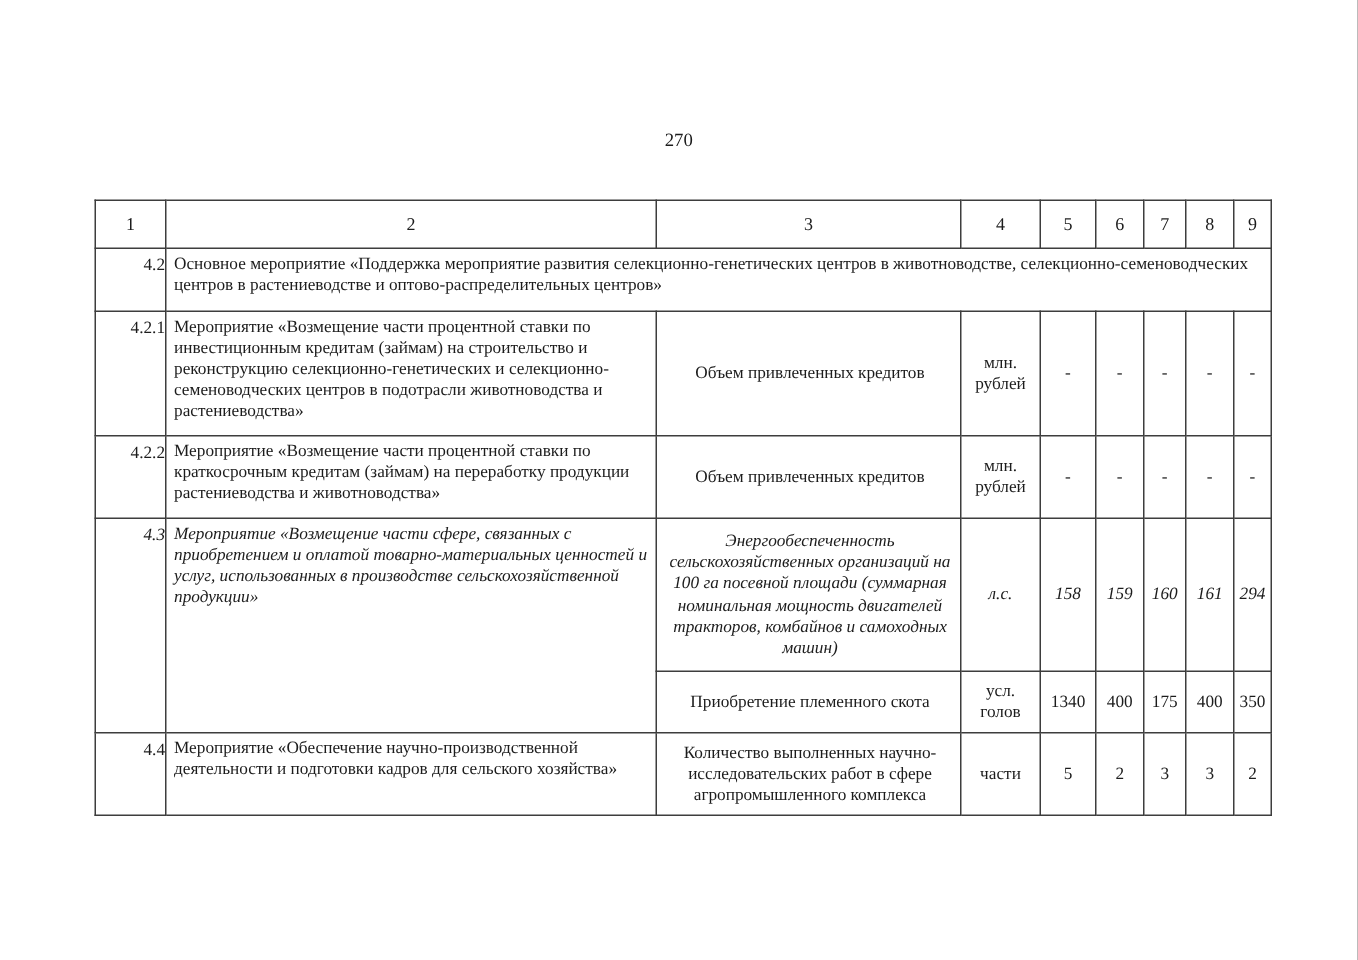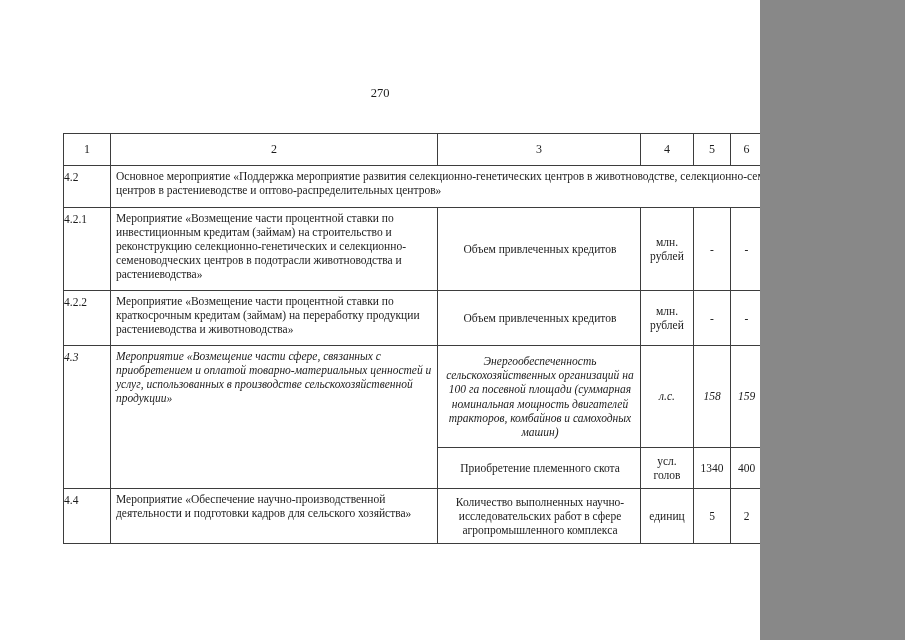--- a/index.html
+++ b/index.html
@@ -1,19 +1,19 @@
 <!DOCTYPE html>
 <html><head>
 <meta charset="utf-8">
 <style>
   * { margin: 0; padding: 0; box-sizing: border-box; }
   html, body { background: #888; }
   .page {
     position: relative;
-    width: 760px;
+    width: 905px;
     height: 640px;
     background: #ffffff;
     font-family: "Liberation Serif", "DejaVu Serif", serif;
     color: #1c1c1c;
     overflow: hidden;
   }
   .page-number {
     position: absolute;
     top: 86px;
     left: 0;
@@ -41,21 +41,21 @@
   tr.h-422 { height: 55px; }
   tr.h-43a { height: 102px; font-style: italic; }
   tr.h-43b { height: 41px; }
   tr.h-44  { height: 55px; }
   td.hd {
     text-align: center;
     vertical-align: middle;
     font-size: 12px;
   }
   td.c-num {
-    text-align: left;
+    text-align: right;
     vertical-align: top;
     padding-top: 4px;
   }
   td.c-act {
     text-align: left;
     vertical-align: top;
     padding: 3px 5px 2px 5px;
   }
   td.c-ind {
     text-align: center;
@@ -153,21 +153,21 @@
       <td class="c-val">400</td>
       <td class="c-val">175</td>
       <td class="c-val">400</td>
       <td class="c-val">350</td>
     </tr>
 
     <tr class="h-44">
       <td class="c-num">4.4</td>
       <td class="c-act">Мероприятие  «Обеспечение научно-производственной деятельности и подготовки кадров для сельского хозяйства»</td>
       <td class="c-ind">Количество выполненных научно-исследовательских работ в сфере агропромышленного комплекса</td>
-      <td class="c-unit">единиц</td>
+      <td class="c-unit">части</td>
       <td class="c-val">5</td>
       <td class="c-val">2</td>
       <td class="c-val">3</td>
       <td class="c-val">3</td>
       <td class="c-val">2</td>
     </tr>
 
   </tbody>
     </table>
 </div>

